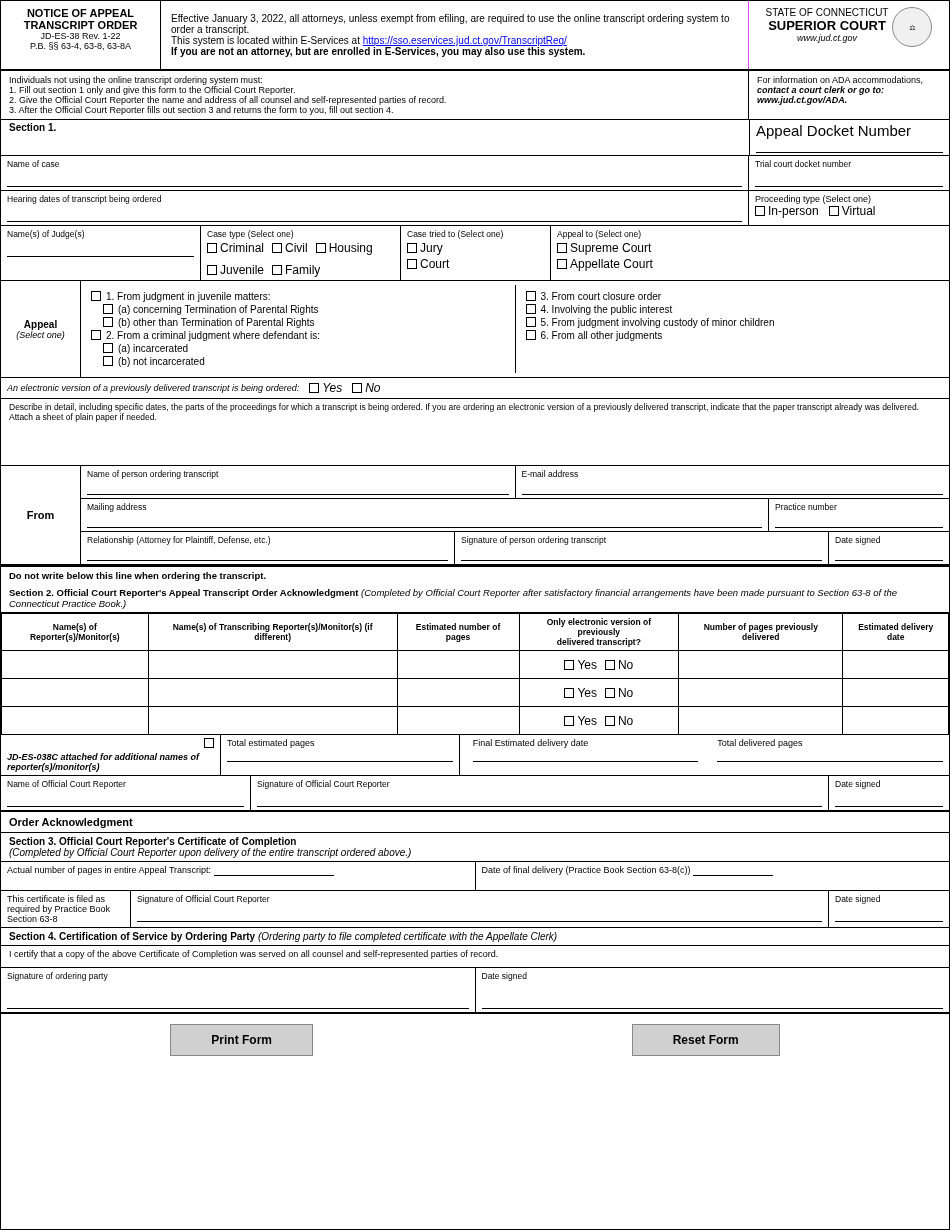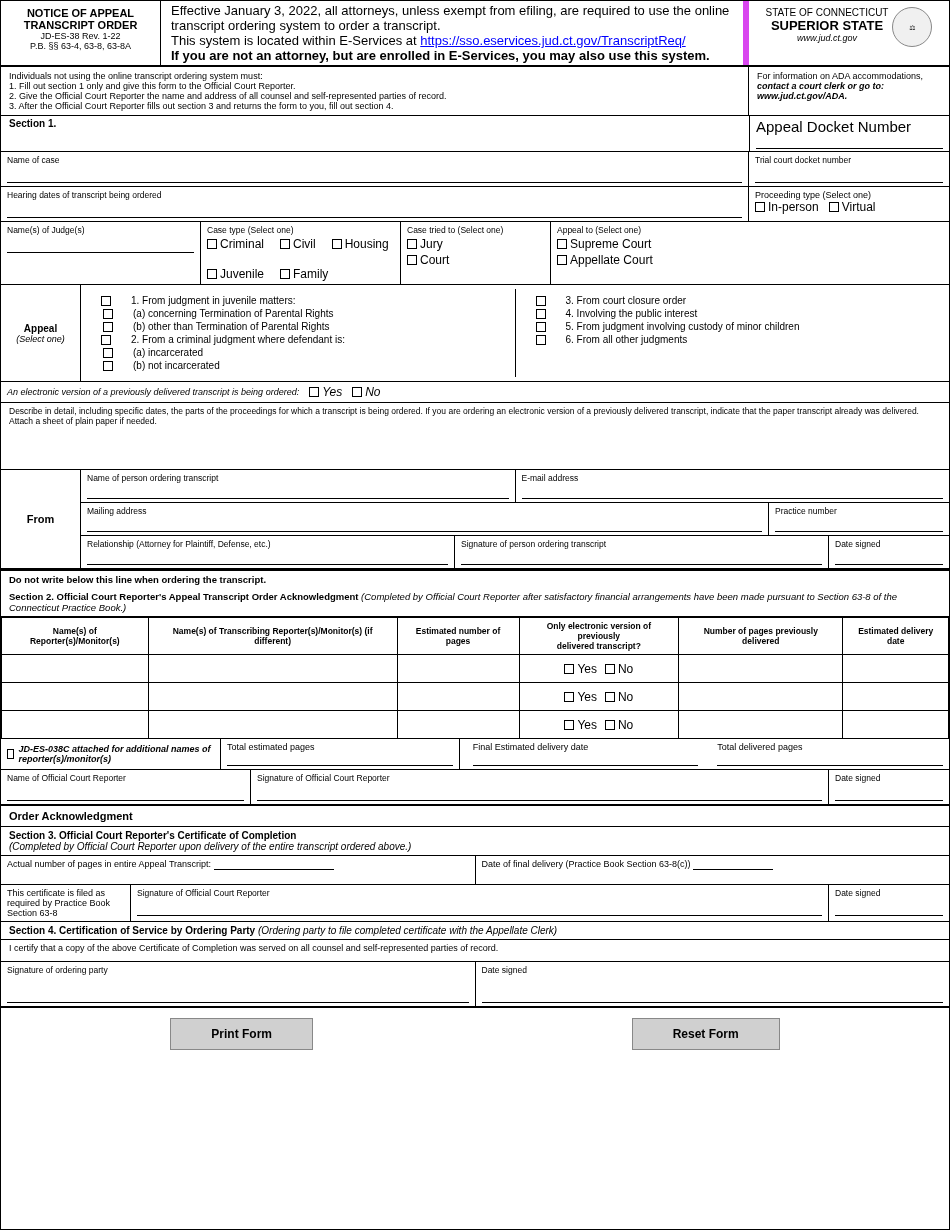--- a/index.html
+++ b/index.html
@@ -31,23 +31,23 @@
       font-weight: bold;
       font-size: 11px;
       text-align: center;
     }
     .header-left .subtitle {
       font-size: 9px;
       text-align: center;
     }
     .header-middle {
       flex: 1;
-      padding: 2px 10px;
-      border-right: 6px solid #d946ef;
-      font-size: 13px;
+      padding: 12px 10px;
+      border-right: 1px solid #d946ef;
+      font-size: 10px;
     }
     .header-middle .link {
       color: #00f;
       text-decoration: underline;
     }
     .header-middle .bold {
       font-weight: bold;
     }
     .header-right {
       width: 200px;
@@ -180,21 +180,21 @@
       font-size: 9px;
     }
     .appeal-to-cell {
       flex: 1;
       padding: 3px 6px;
       font-size: 9px;
     }
     .case-type-options {
       display: flex;
       flex-wrap: wrap;
-      gap: 16px;
+      gap: 8px;
       margin-top: 2px;
     }
     .appeal-section {
       display: flex;
       border-bottom: 1px solid #000;
     }
     .appeal-label-col {
       width: 80px;
       padding: 6px;
       text-align: center;
@@ -218,23 +218,23 @@
     .appeal-right-opts {
       flex: 1;
       padding: 4px 6px;
       border-left: 1px solid #000;
     }
     .appeal-columns {
       display: flex;
     }
     .appeal-opt-row {
       display: flex;
-      align-items: flex-end;
-      gap: 20px;
-      margin: 2px 14px;
+      align-items: flex-start;
+      gap: 5px;
+      margin: 2px 4px;
     }
     .electronic-row {
       display: flex;
       border-bottom: 1px solid #000;
       align-items: center;
       padding: 3px 6px;
       font-size: 9px;
       font-style: italic;
       gap: 10px;
     }
@@ -357,22 +357,23 @@
       border-top: none;
     }
     .totals-checkbox-col {
       width: 220px;
       padding: 3px 6px;
       border-right: 1px solid #000;
       font-size: 9px;
       font-weight: bold;
       font-style: italic;
       display: flex;
-      align-items: center;
+      align-items: flex-end;
       gap: 4px;
+      flex-direction: column;
     }
     .totals-data-col {
       flex: 1;
       display: flex;
       gap: 7px;
     }
     .totals-cell {
       flex: 1;
       padding: 3px 6px;
       border-right: 1px solid #000;
@@ -530,21 +531,21 @@
     </div>
     <div class="header-middle">
       <p>Effective January 3, 2022, all attorneys, unless exempt from efiling, are required to use the online transcript ordering system to order a transcript.</p>
       <p><span>This system is located within E-Services at</span> <span class="link underline">https://sso.eservices.jud.ct.gov/TranscriptReq/</span></p>
       <p class="bold">If you are not an attorney, but are enrolled in E-Services, you may also use this system.</p>
     </div>
     <div class="header-right">
       <div class="header-right-content">
         <div>
           <div class="state">STATE OF CONNECTICUT</div>
-          <div class="court">SUPERIOR STATE</div>
+          <div class="court">SUPERIOR COURT</div>
           <div class="website italic">www.jud.ct.gov</div>
         </div>
         <div class="seal">⚖</div>
       </div>
     </div>
   </div>
 
   <div class="ada-info">
     <div class="ada-info-left">
       <div style="white-space: pre-line; font-size:9px;">Individuals not using the online transcript ordering system must:

